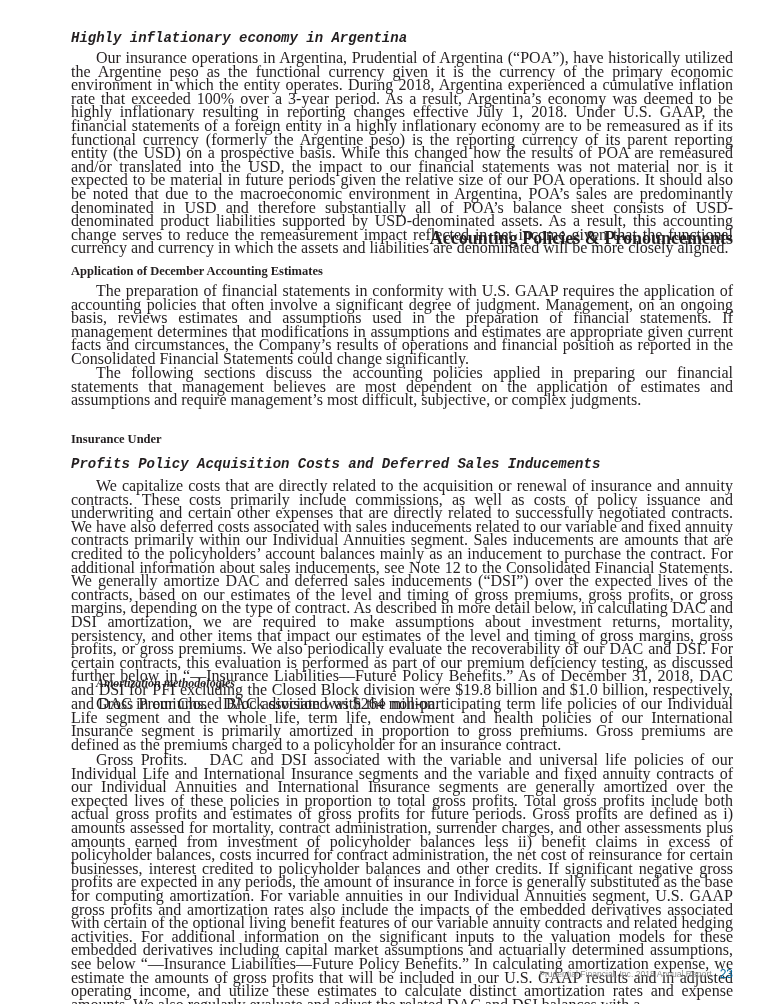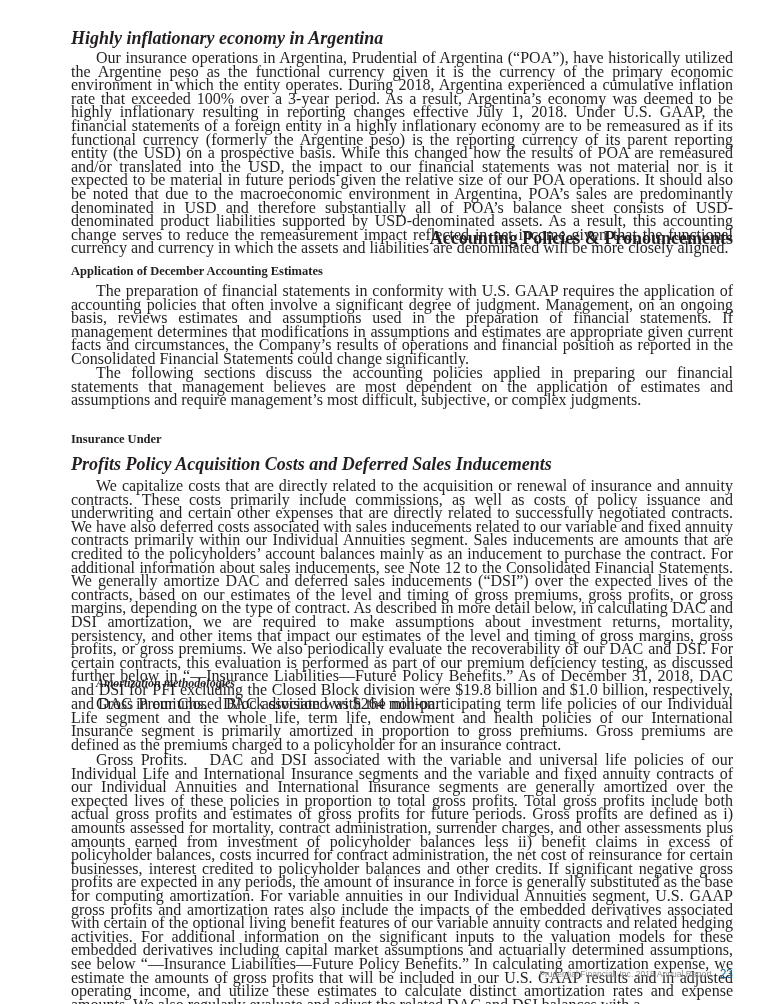--- a/index.html
+++ b/index.html
@@ -17,25 +17,26 @@
     }
     .page {
       position: absolute;
       left: 71px;
       top: 0;
       width: 662px;
     }
     .h-italic {
       font-weight: bold;
       font-style: italic;
-      font-size: 18px;
+      font-size: 14px;
       line-height: 15px;
       margin: 0;
       position: absolute;
       left: 0;
+      font-family: Liberation Mono, monospace;
     }
     .h-bold {
       font-weight: bold;
       font-size: 12.5px;
       line-height: 15px;
       margin: 0;
       position: absolute;
       left: 0;
     }
     .h-center {

